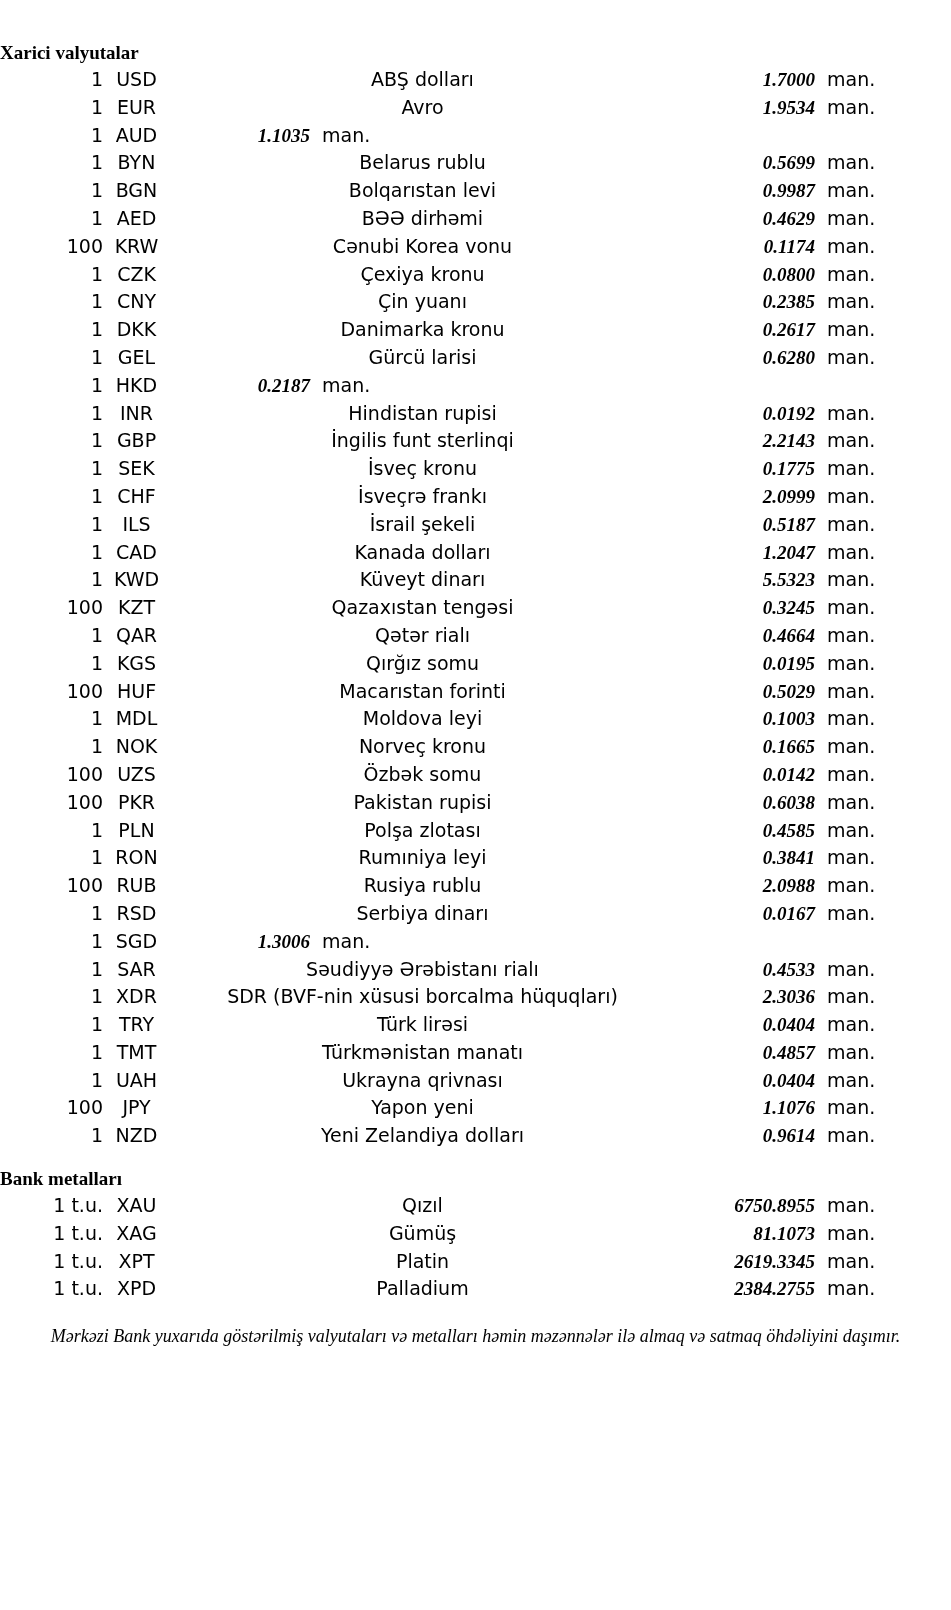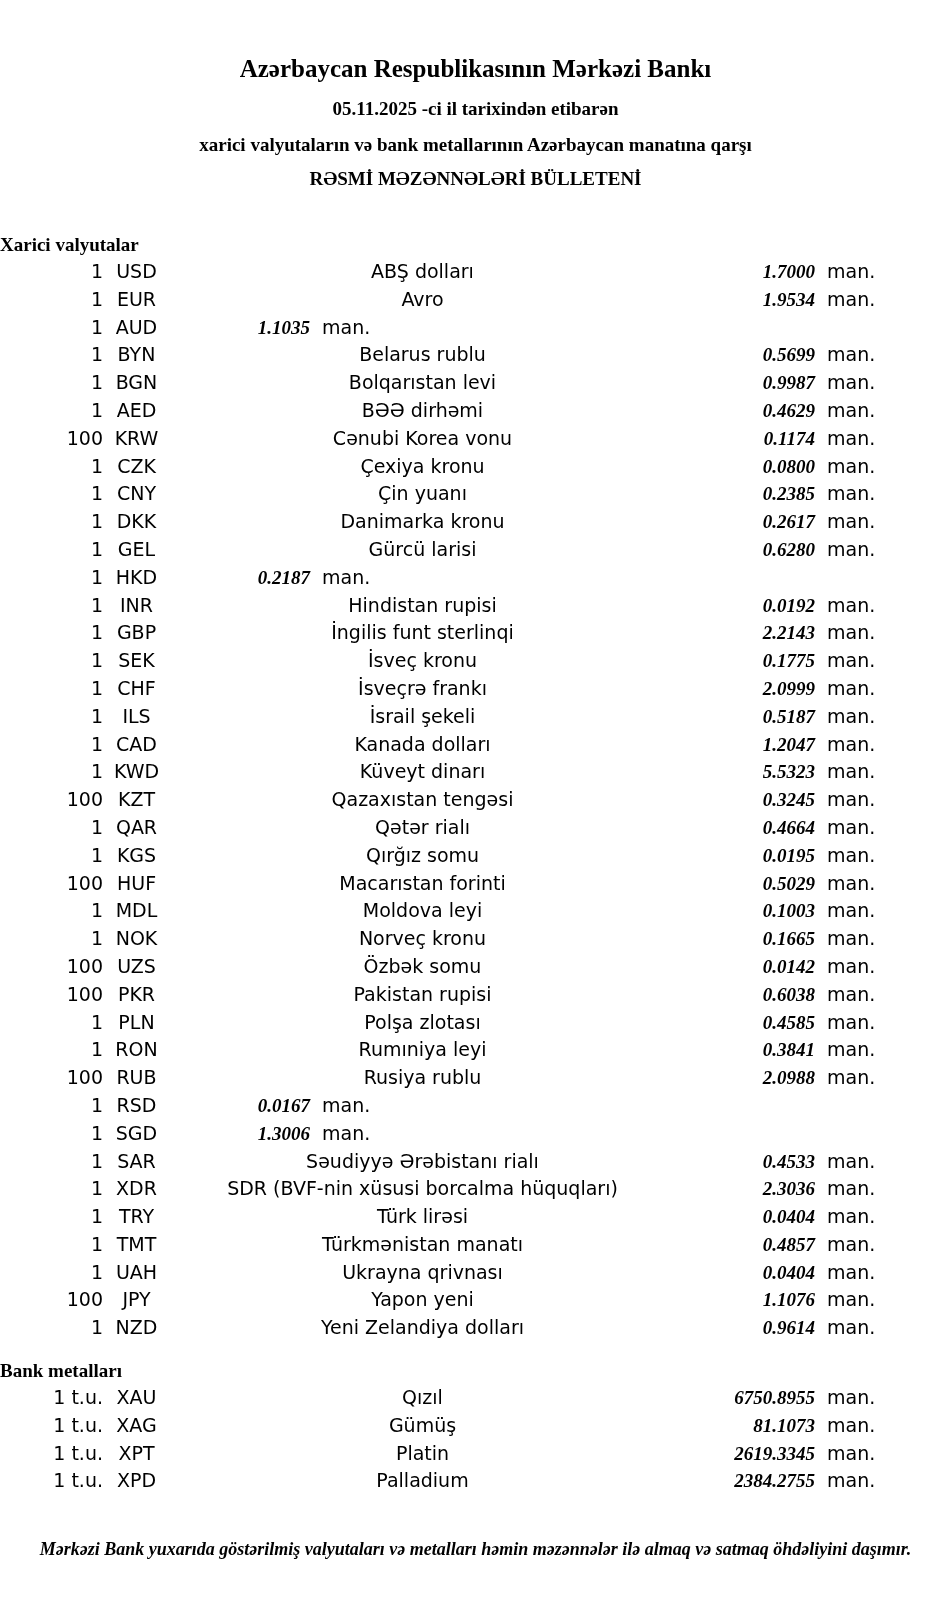--- a/index.html
+++ b/index.html
@@ -44,39 +44,32 @@
   .code { width: 67px;  text-align: center; }
   .name { width: 505px; text-align: center; white-space: nowrap; }
   .rate {
     width: 140px; text-align: right;
     font-family: "Liberation Serif", serif;
     font-style: italic; font-weight: bold;
     font-size: 19px;
   }
   .unit { width: 60px; padding-left: 12px; text-align: left; }
   .footer {
-    margin-top: 41px;
+    margin-top: 20px;
     text-align: center;
     font-family: "Liberation Serif", serif;
     font-style: italic;
     font-size: 18px;
     line-height: 26px;
-    font-weight: bold;
   }
 </style>
 </head>
 <body>
 
 <div class="page">
-  <div class="header">
-    <div class="title">Azərbaycan Respublikasının Mərkəzi Bankı</div>
-    <div class="hline h-date">05.11.2025 -ci il tarixindən etibarən</div>
-    <div class="hline h-subject">xarici valyutaların və bank metallarının Azərbaycan manatına qarşı</div>
-    <div class="hline h-bulletin">RƏSMİ MƏZƏNNƏLƏRİ BÜLLETENİ</div>
-  </div>
 
   <div class="section-title" id="currencies-title">Xarici valyutalar</div>
   <div class="table" id="currencies-table">
       <div class="row">
         <span class="cell qty">1</span>
         <span class="cell code">USD</span>
         <span class="cell name">ABŞ dolları</span>
         <span class="cell rate">1.7000</span>
         <span class="cell unit">man.</span>
       </div>
@@ -277,20 +270,21 @@
       <div class="row">
         <span class="cell qty">100</span>
         <span class="cell code">RUB</span>
         <span class="cell name">Rusiya rublu</span>
         <span class="cell rate">2.0988</span>
         <span class="cell unit">man.</span>
       </div>
       <div class="row">
         <span class="cell qty">1</span>
         <span class="cell code">RSD</span>
+        <span class="cell name">Serbiya dinarı</span>
         <span class="cell rate">0.0167</span>
         <span class="cell unit">man.</span>
       </div>
       <div class="row">
         <span class="cell qty">1</span>
         <span class="cell code">SGD</span>
         <span class="cell rate">1.3006</span>
         <span class="cell unit">man.</span>
       </div>
       <div class="row">

